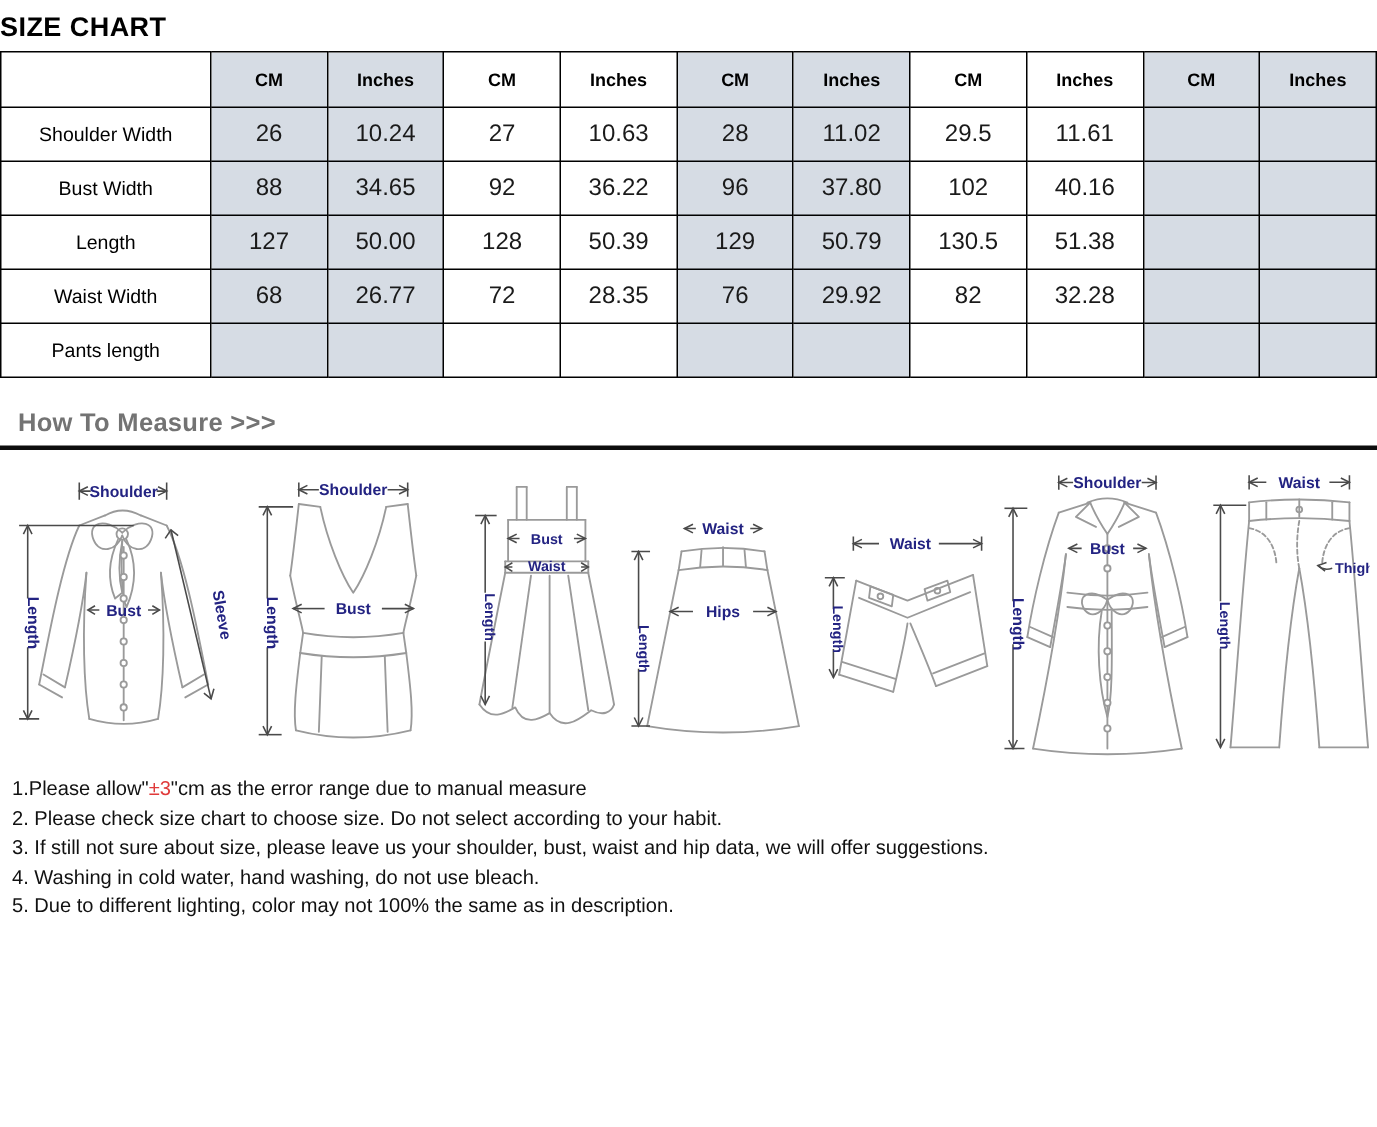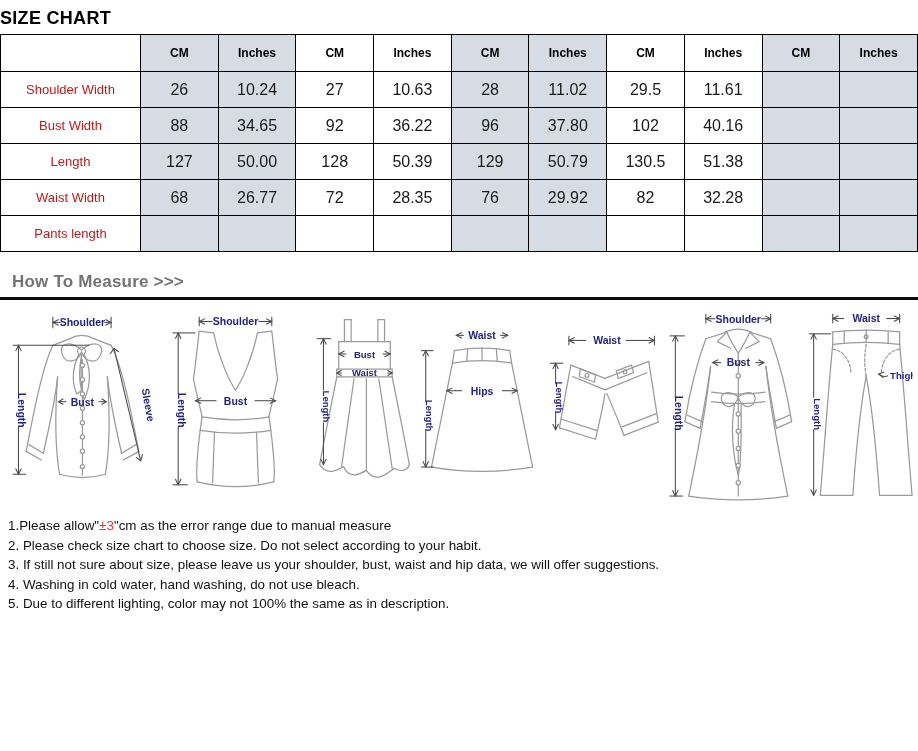--- a/index.html
+++ b/index.html
@@ -11,30 +11,30 @@
 
   table.size-table { border-collapse:collapse; width:918px; table-layout:fixed; }
   .size-table col.label-col { width:140px; }
   .size-table th, .size-table td { border:1px solid #000; text-align:center;
     vertical-align:middle; overflow:hidden; background:#fff; }
   .size-table thead tr.size-row { height:42px; }
   .size-table thead tr.unit-row { height:37px; }
   .size-table tbody tr { height:36px; }
   .size-cell { font-size:24px; font-weight:bold; color:#ff0000; }
   .unit-cell { font-size:12px; font-weight:bold; color:#000; }
-  .row-label { font-size:13px; color:#b91c1c; }
+  .row-label { font-size:13px; color:#000000; }
   .value-cell { font-size:16px; color:#1a1a1a; }
   .shaded { background:#d6dce4 !important; }
   .corner-cell { background:#fff; }
 
   .measure-heading { margin:20px 0 5px 12px; font-size:17px; font-weight:bold;
     color:#737373; letter-spacing:.2px; }
   .divider { height:3px; background:#0d0d0d; width:918px; }
 
-  .figures { display:flex; justify-content:space-between; align-items:center;
+  .figures { display:flex; justify-content:space-between; align-items:flex-end;
     padding:4px 5px 0 5px; height:206px; }
   .figures svg { display:block; }
   .garment { stroke:#9a9a9a; fill:none; stroke-width:1.3; stroke-linecap:round; stroke-linejoin:round; }
   .garment .btn { fill:#fff; }
   .arrows { stroke:#4a4a4a; fill:none; stroke-width:1.1; }
   svg text { font-family:"Liberation Sans", sans-serif; font-weight:bold;
     fill:#232382; font-size:11px; stroke:none; }
   svg text.sm { font-size:10px; }
 
   .notes { padding:10px 0 0 8px; font-size:13.4px; line-height:19.6px; color:#111; }

